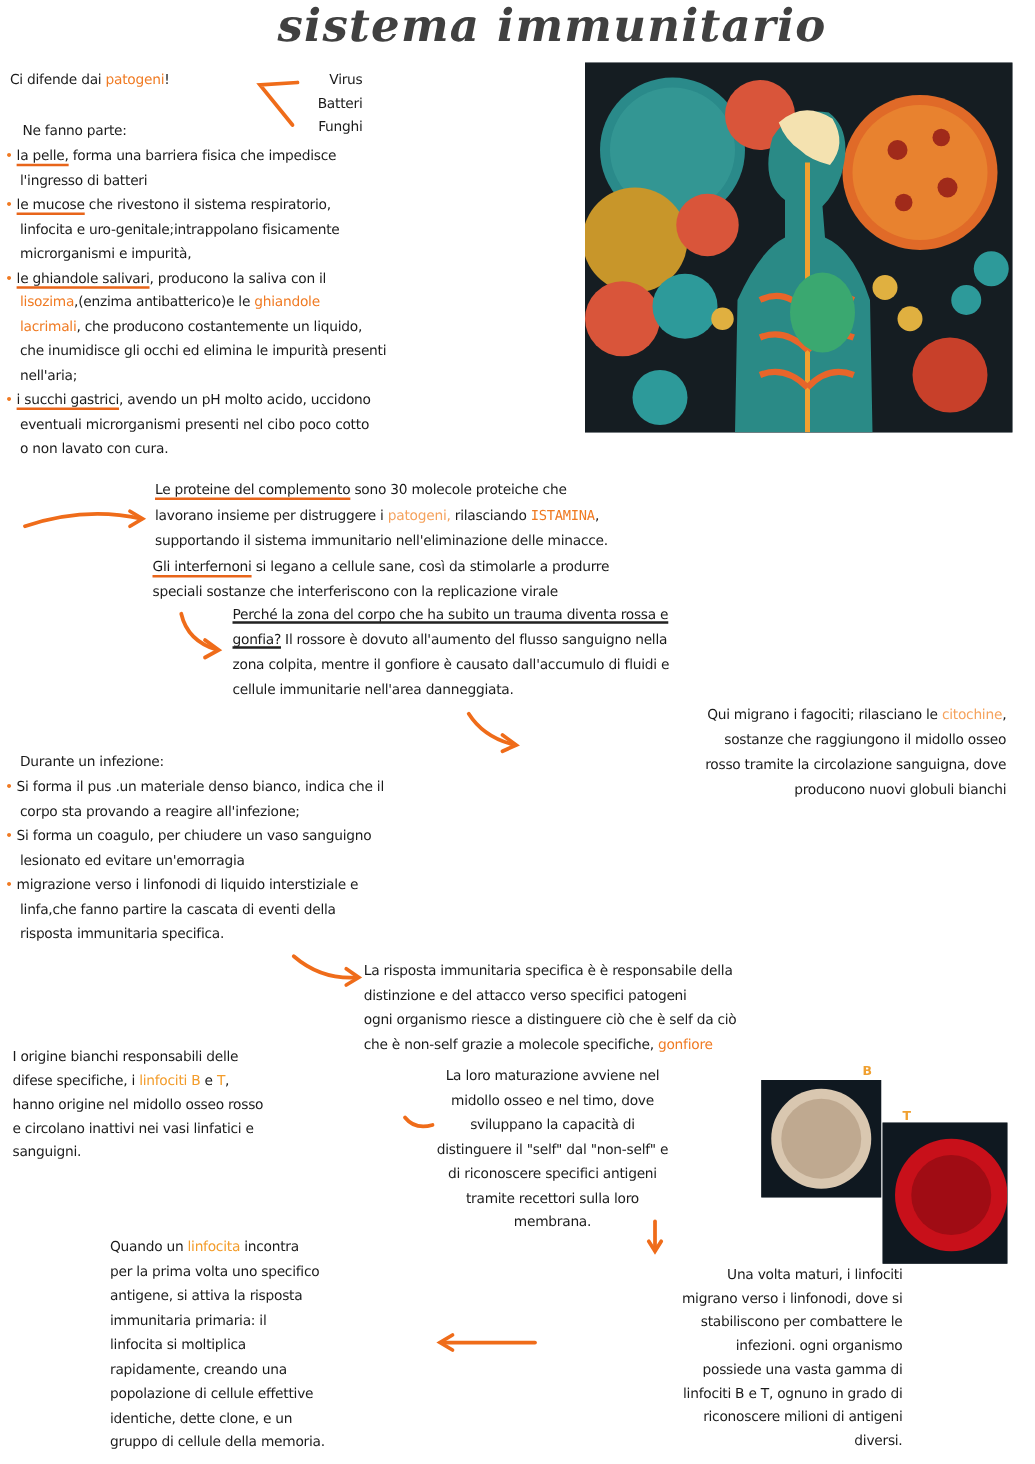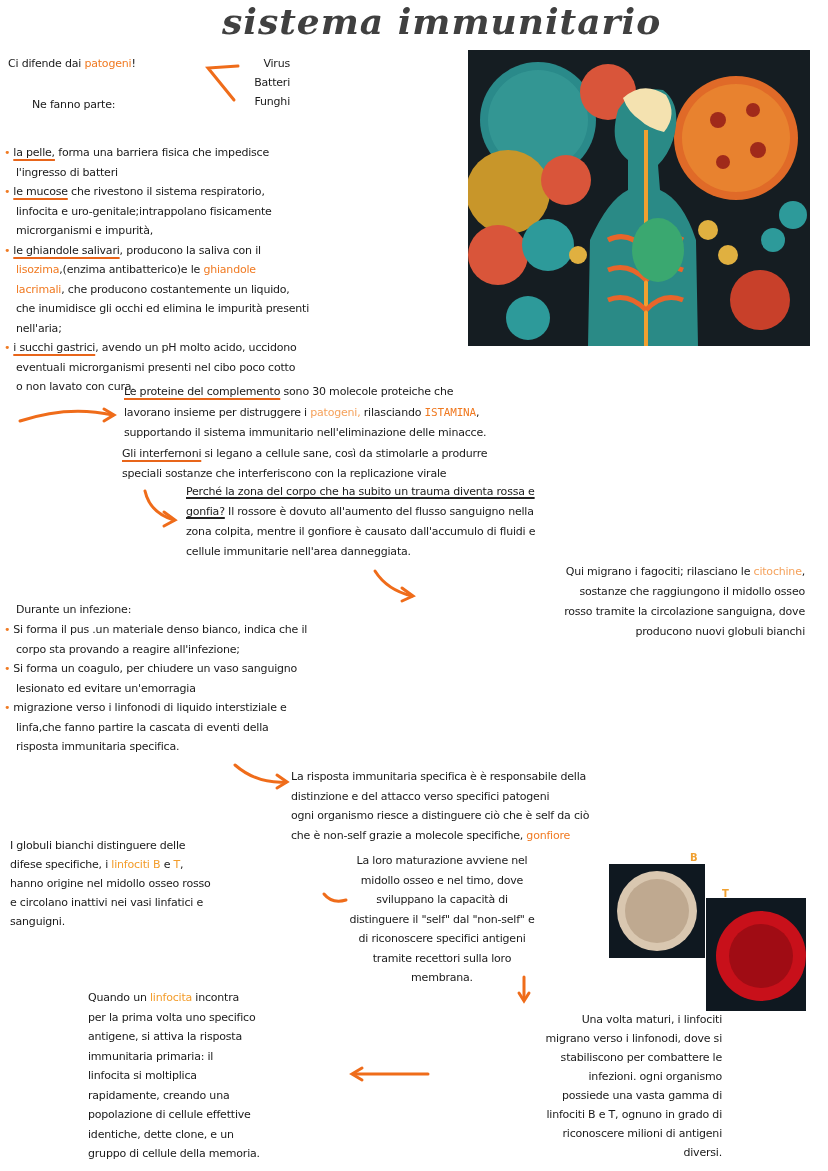--- a/index.html
+++ b/index.html
@@ -33,22 +33,22 @@
 </div>
 <svg class="arrow" style="left:204px;top:60px" width="36" height="46">
   <path d="M34 6 L4 8 L30 40" stroke="#ef6c1a" stroke-width="3" fill="none" stroke-linecap="round"></path>
 </svg>
 <div class="abs t right" style="left:220px;top:54px;width:70px;line-height:19px;">
   <div>Virus</div>
   <div>Batteri</div>
   <div>Funghi</div>
 </div>
 
-<div class="abs t" style="left:32px;top:95px;">Ne fanno parte:</div>
-<div class="abs t" style="left:4px;top:115px;line-height:19.5px;margin-top:28px;">
+<div class="abs t" style="left:18px;top:95px;">Ne fanno parte:</div>
+<div class="abs t" style="left:4px;top:115px;line-height:19.5px;">
   <div><span class="bul">•</span><span class="u">la pelle,</span><span> forma una barriera fisica che impedisce</span></div>
   <div style="padding-left:12px">l'ingresso di batteri</div>
   <div><span class="bul">•</span><span class="u">le mucose</span><span> che rivestono il sistema respiratorio,</span></div>
   <div style="padding-left:12px">linfocita e uro-genitale;intrappolano fisicamente</div>
   <div style="padding-left:12px">microrganismi e impurità,</div>
   <div><span class="bul">•</span><span class="u">le ghiandole salivari</span><span>, producono la saliva con il</span></div>
   <div style="padding-left:12px"><span class="o">lisozima</span><span>,(enzima antibatterico)e le </span><span class="o">ghiandole</span></div>
   <div style="padding-left:12px"><span class="o">lacrimali</span><span>, che producono costantemente un liquido,</span></div>
   <div style="padding-left:12px">che inumidisce gli occhi ed elimina le impurità presenti</div>
   <div style="padding-left:12px">nell'aria;</div>
@@ -142,21 +142,21 @@
 </svg>
 
 <div class="abs t" style="left:291px;top:767px;line-height:19.5px;">
   <div>La risposta immunitaria specifica è è responsabile della</div>
   <div>distinzione e del attacco verso specifici patogeni</div>
   <div>ogni organismo riesce a distinguere ciò che è self da ciò</div>
   <div><span>che è non-self grazie a molecole specifiche, </span><span class="o">gonfiore</span></div>
 </div>
 
 <div class="abs t" style="left:10px;top:836px;line-height:19px;">
-  <div>I globuli bianchi distinguere delle</div>
+  <div>I origine bianchi responsabili delle</div>
   <div><span>difese specifiche, i </span><span class="oy">linfociti B</span><span> e </span><span class="oy">T</span><span>,</span></div>
   <div>hanno origine nel midollo osseo rosso</div>
   <div>e circolano inattivi nei vasi linfatici e</div>
   <div>sanguigni.</div>
 </div>
 
 <svg class="arrow" style="left:322px;top:890px" width="28" height="16">
   <path d="M2 4 Q10 14 24 10" stroke="#ef6c1a" stroke-width="3" fill="none" stroke-linecap="round"></path>
 </svg>
 

